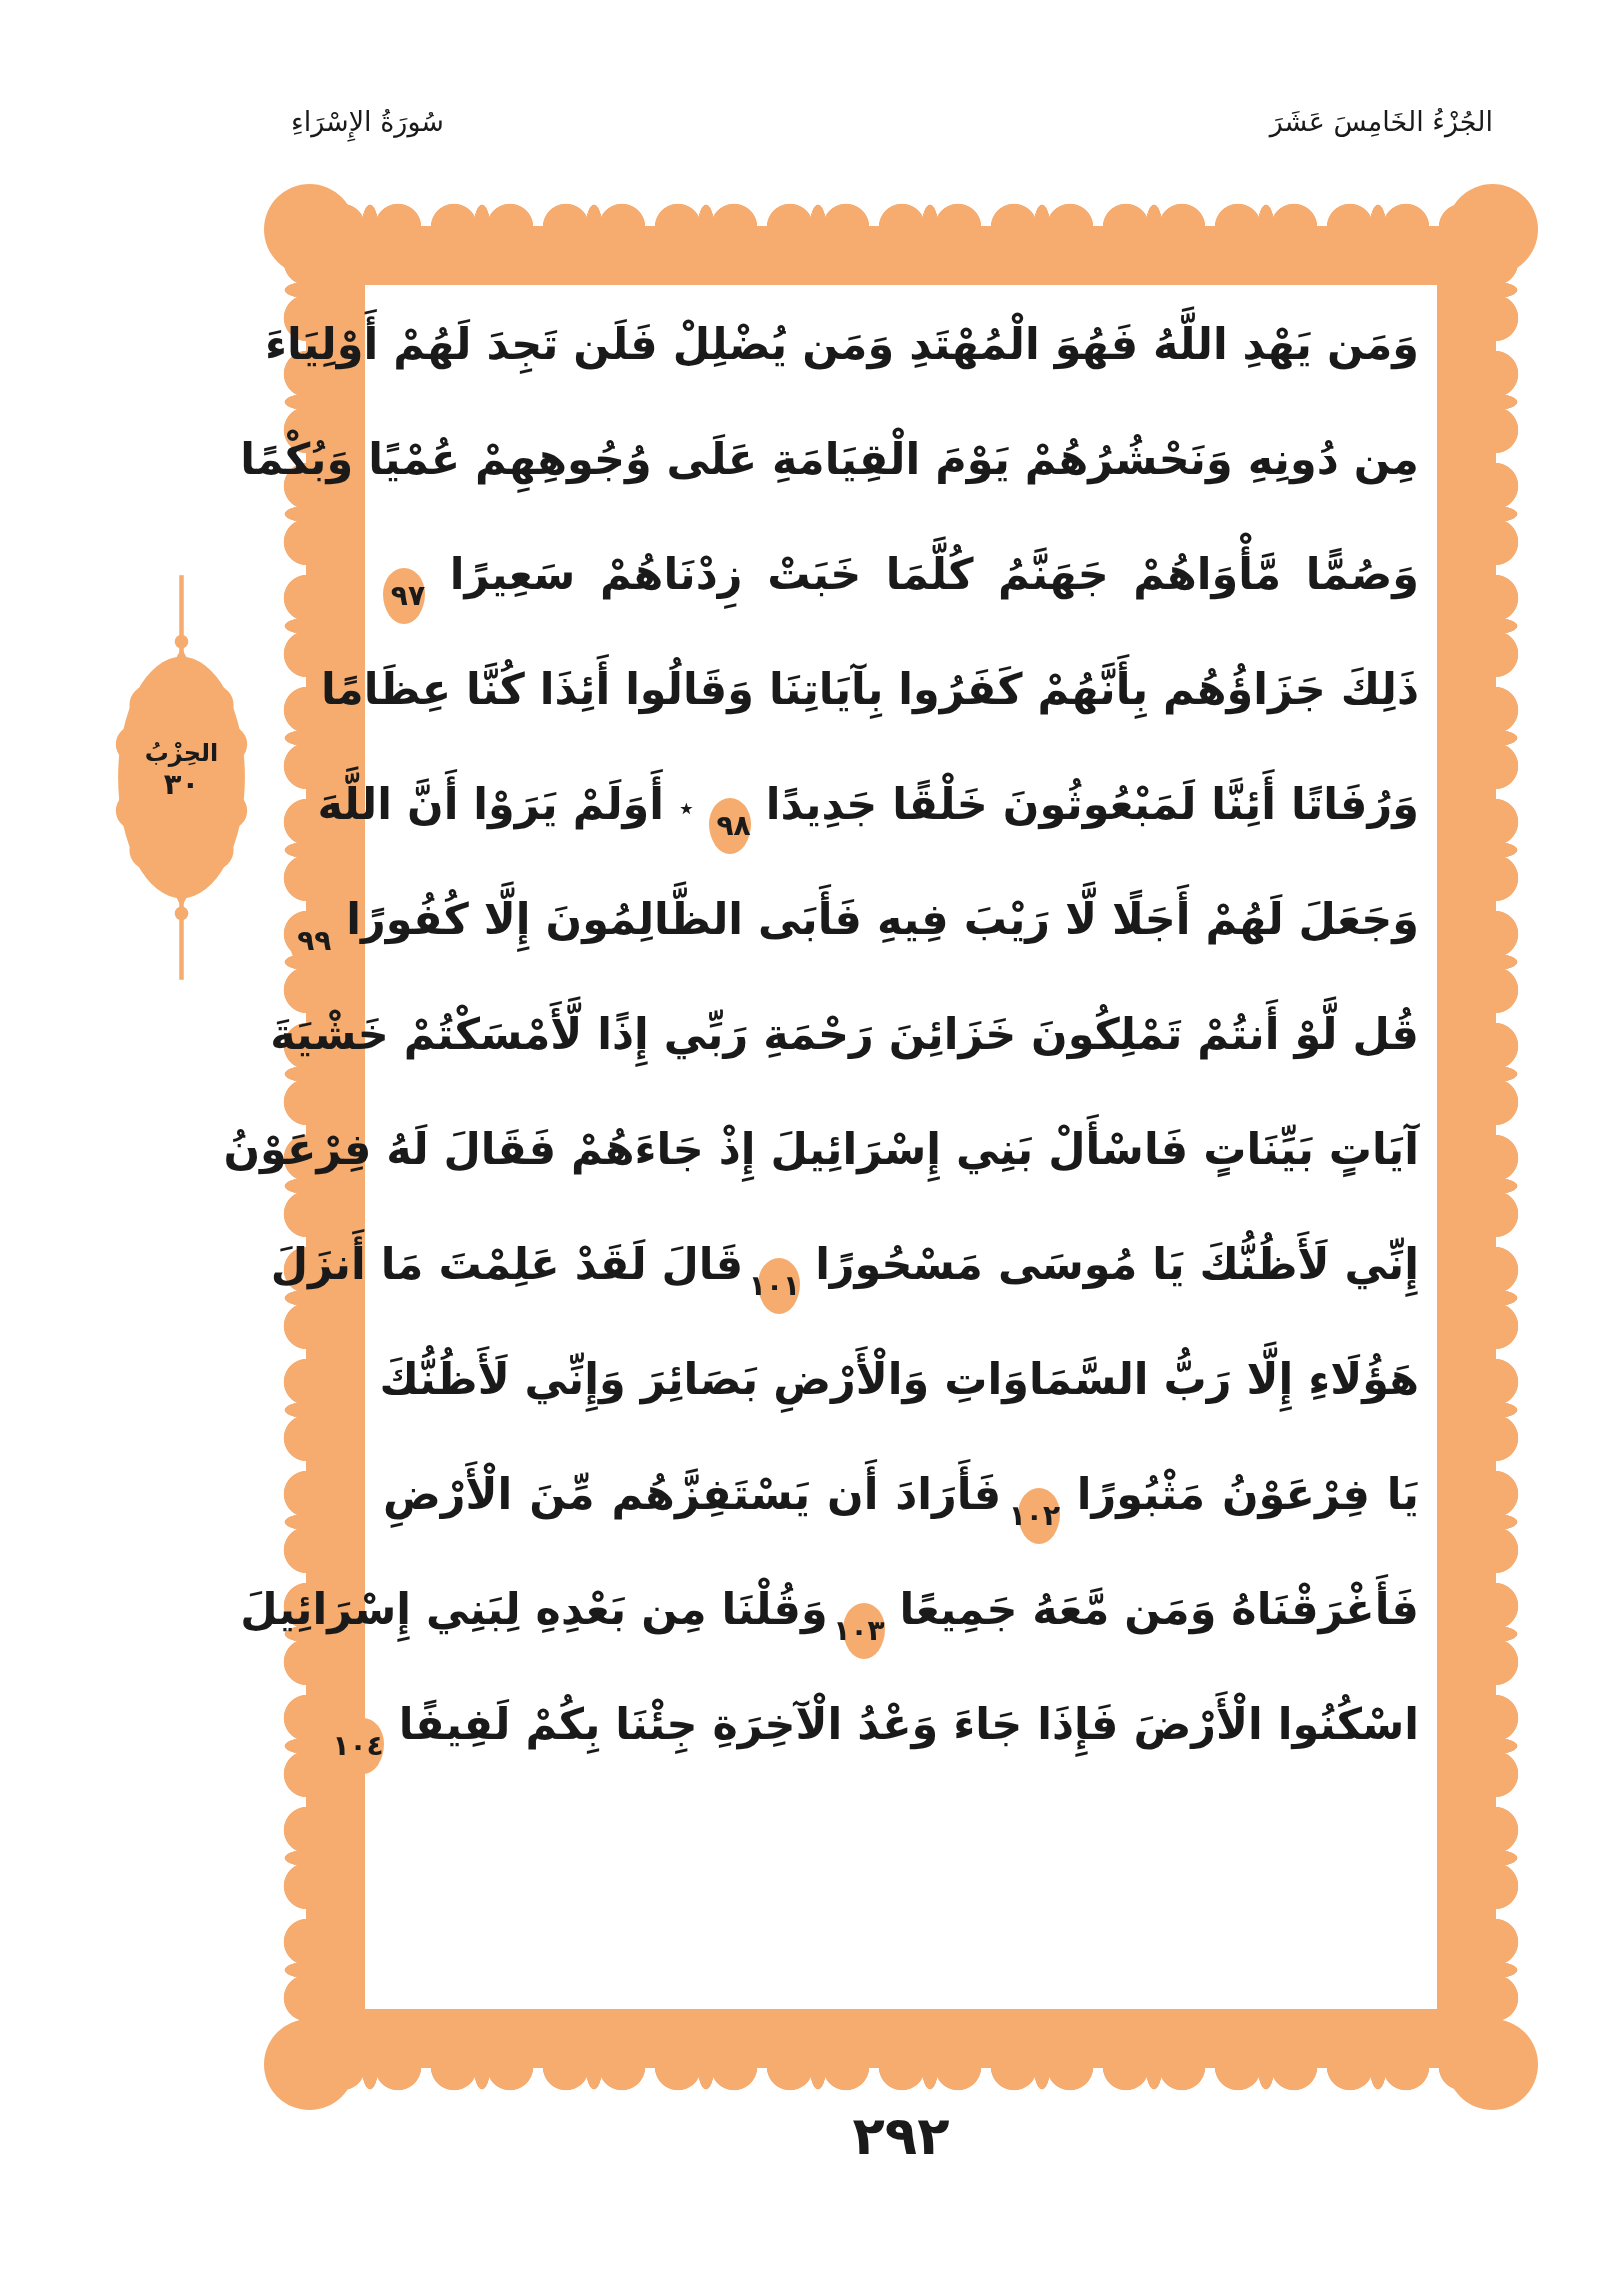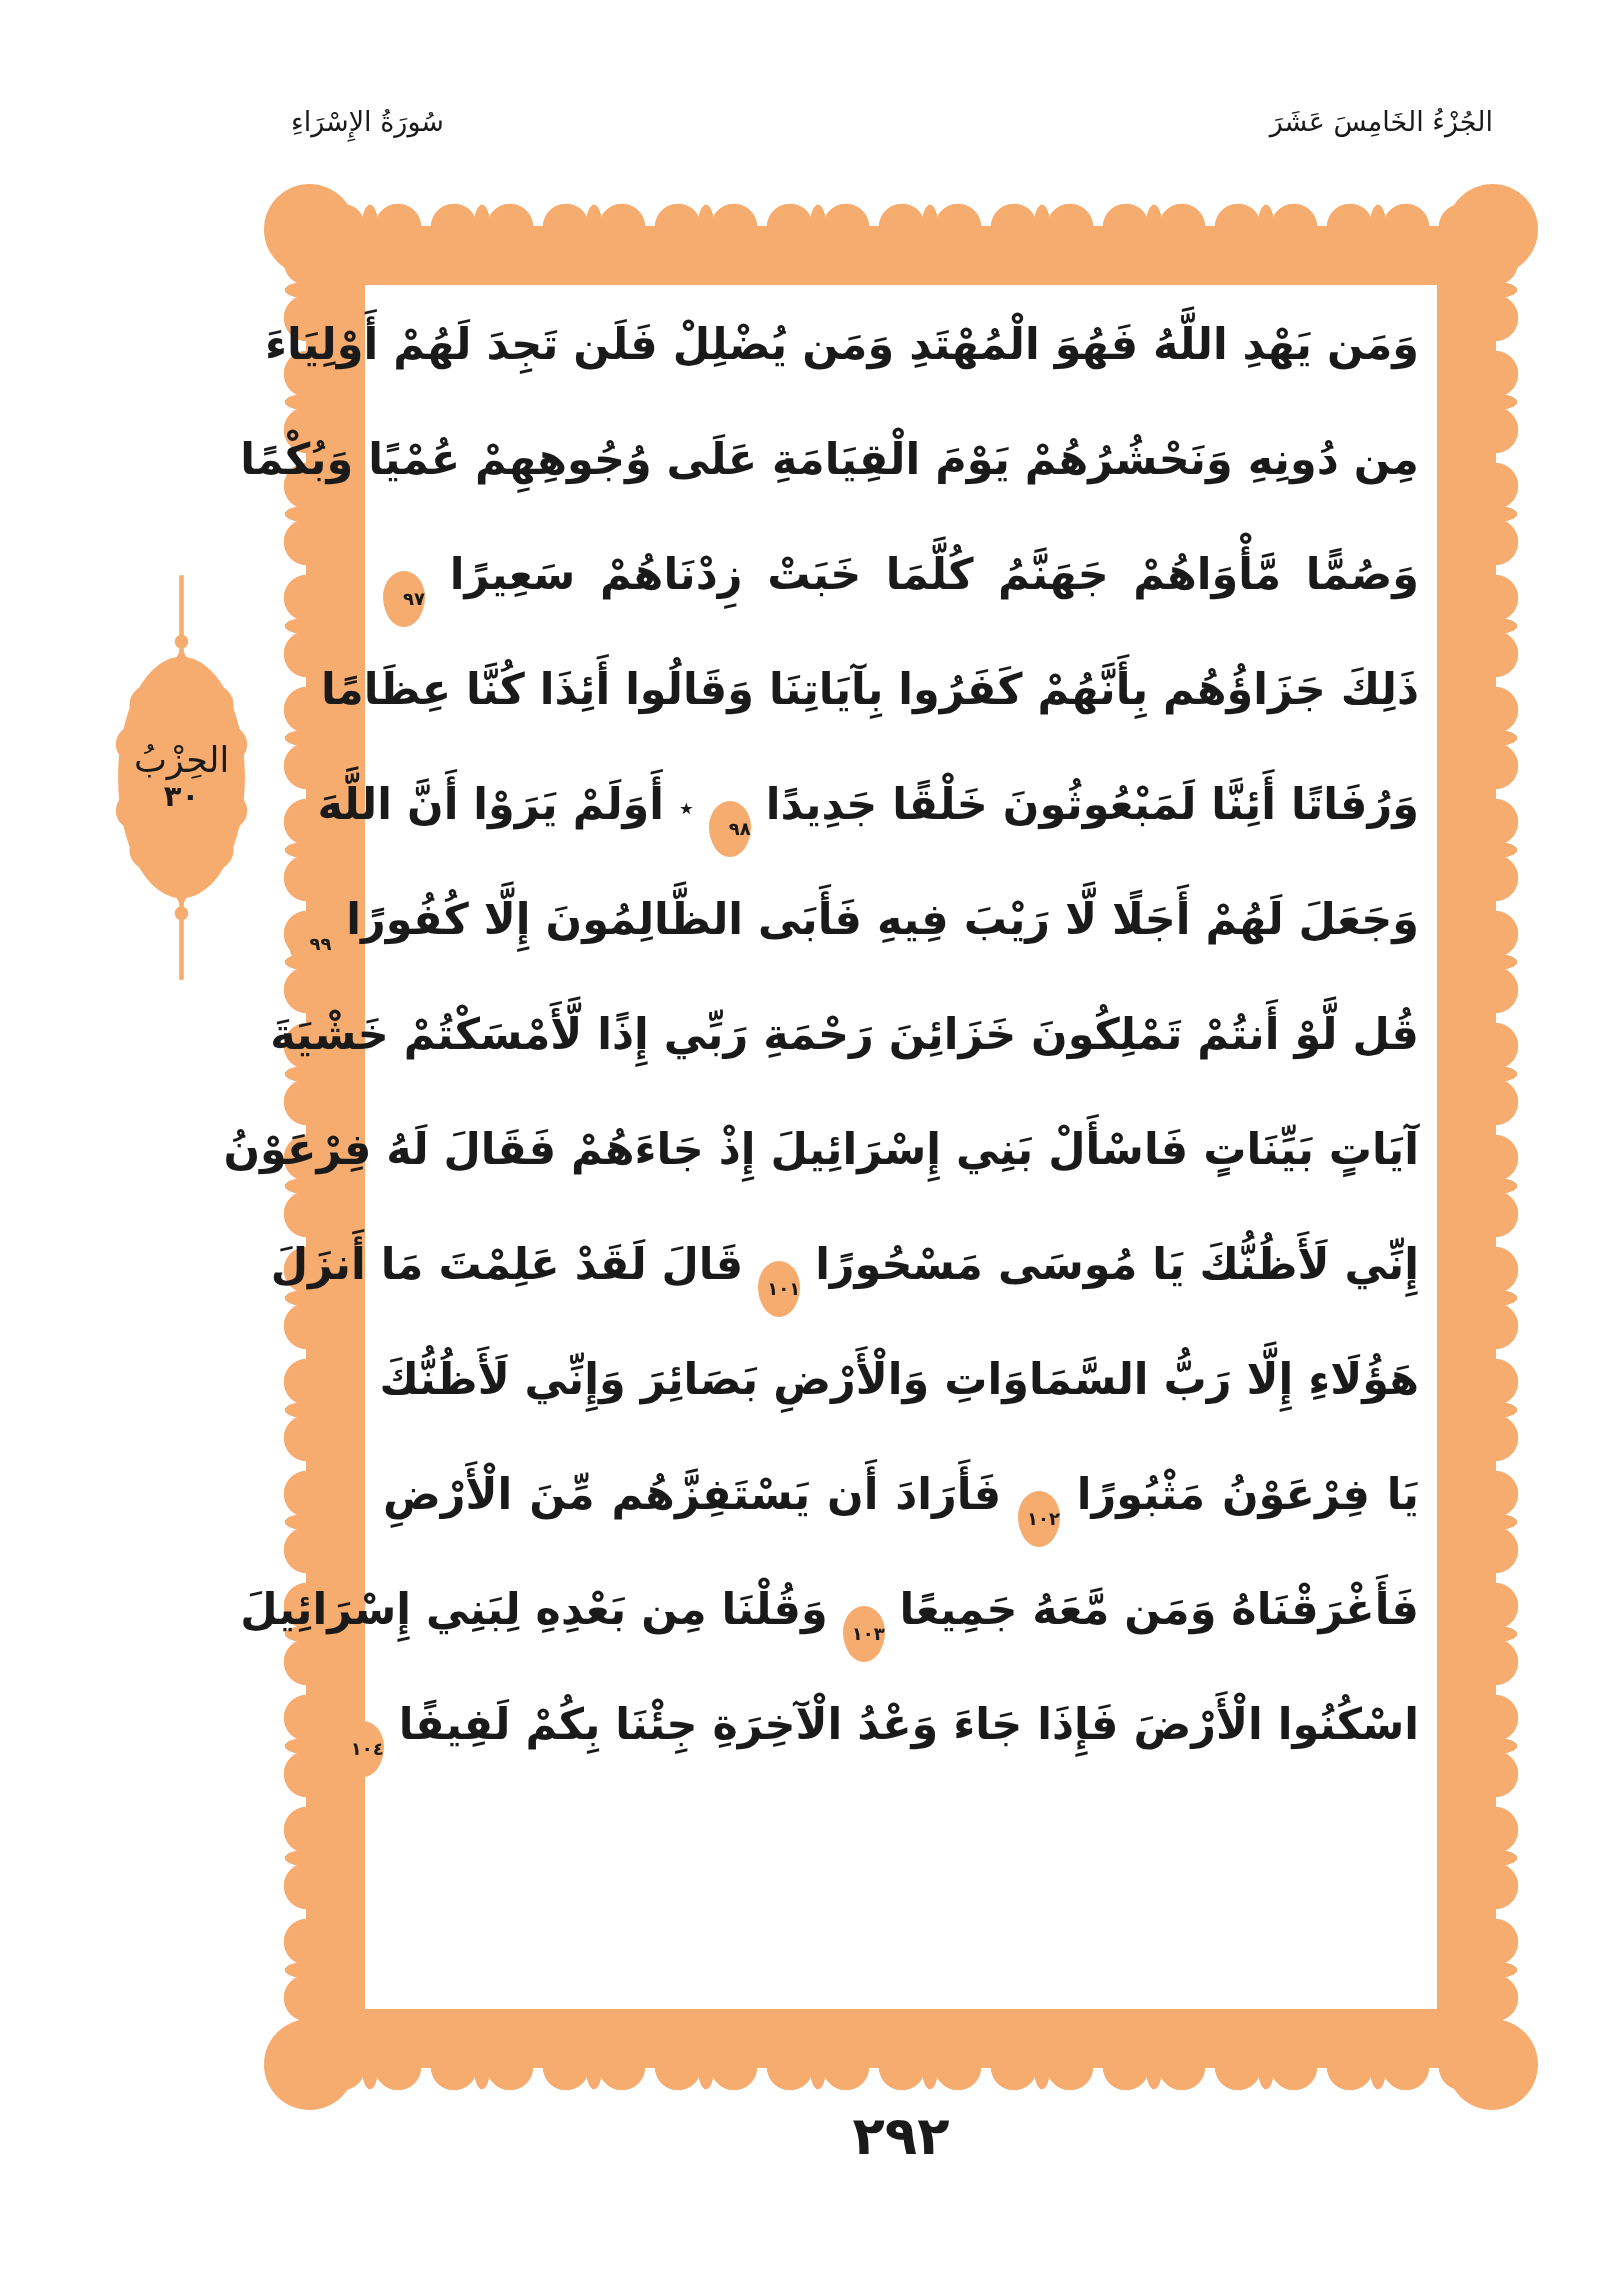--- a/index.html
+++ b/index.html
@@ -95,21 +95,21 @@
     direction: rtl;
     text-align: justify;
     text-align-last: justify;
     white-space: nowrap;
   }
   .vmark {
     display: inline-block;
     width: 42px; height: 56px;
     background: var(--accent);
     border-radius: 50% 50% 50% 50% / 46% 46% 54% 54%;
-    font-size: 18px;
+    font-size: 28px;
     font-weight: bold;
     line-height: 56px;
     text-align: right;
     vertical-align: -16.6px;
     letter-spacing: -0.8px;
   }
   .hizb-star {
     display: inline-block;
     font-size: 27px;
     vertical-align: 1.5px;
@@ -119,21 +119,21 @@
   .hizb {
     position: absolute;
     left: 103px; top: 575px;
     width: 157px; height: 405px;
   }
   .hizb svg { position: absolute; inset: 0; }
   .hizb-text {
     position: absolute; left: 0; right: 0; top: 165px;
     text-align: center; direction: rtl; line-height: 1.15;
   }
-  .hizb-text .hl { font-size: 35px; font-weight: normal; display: block; }
+  .hizb-text .hl { font-size: 24px; font-weight: bold; display: block; }
   .hizb-text .hn { font-size: 29px; font-weight: bold; display: block; }
 
   
   .pagenum {
     position: absolute;
     left: 306px; width: 1190px; top: 2105px;
     text-align: center;
     font-size: 53px;
     font-weight: bold;
     color: var(--ink);

